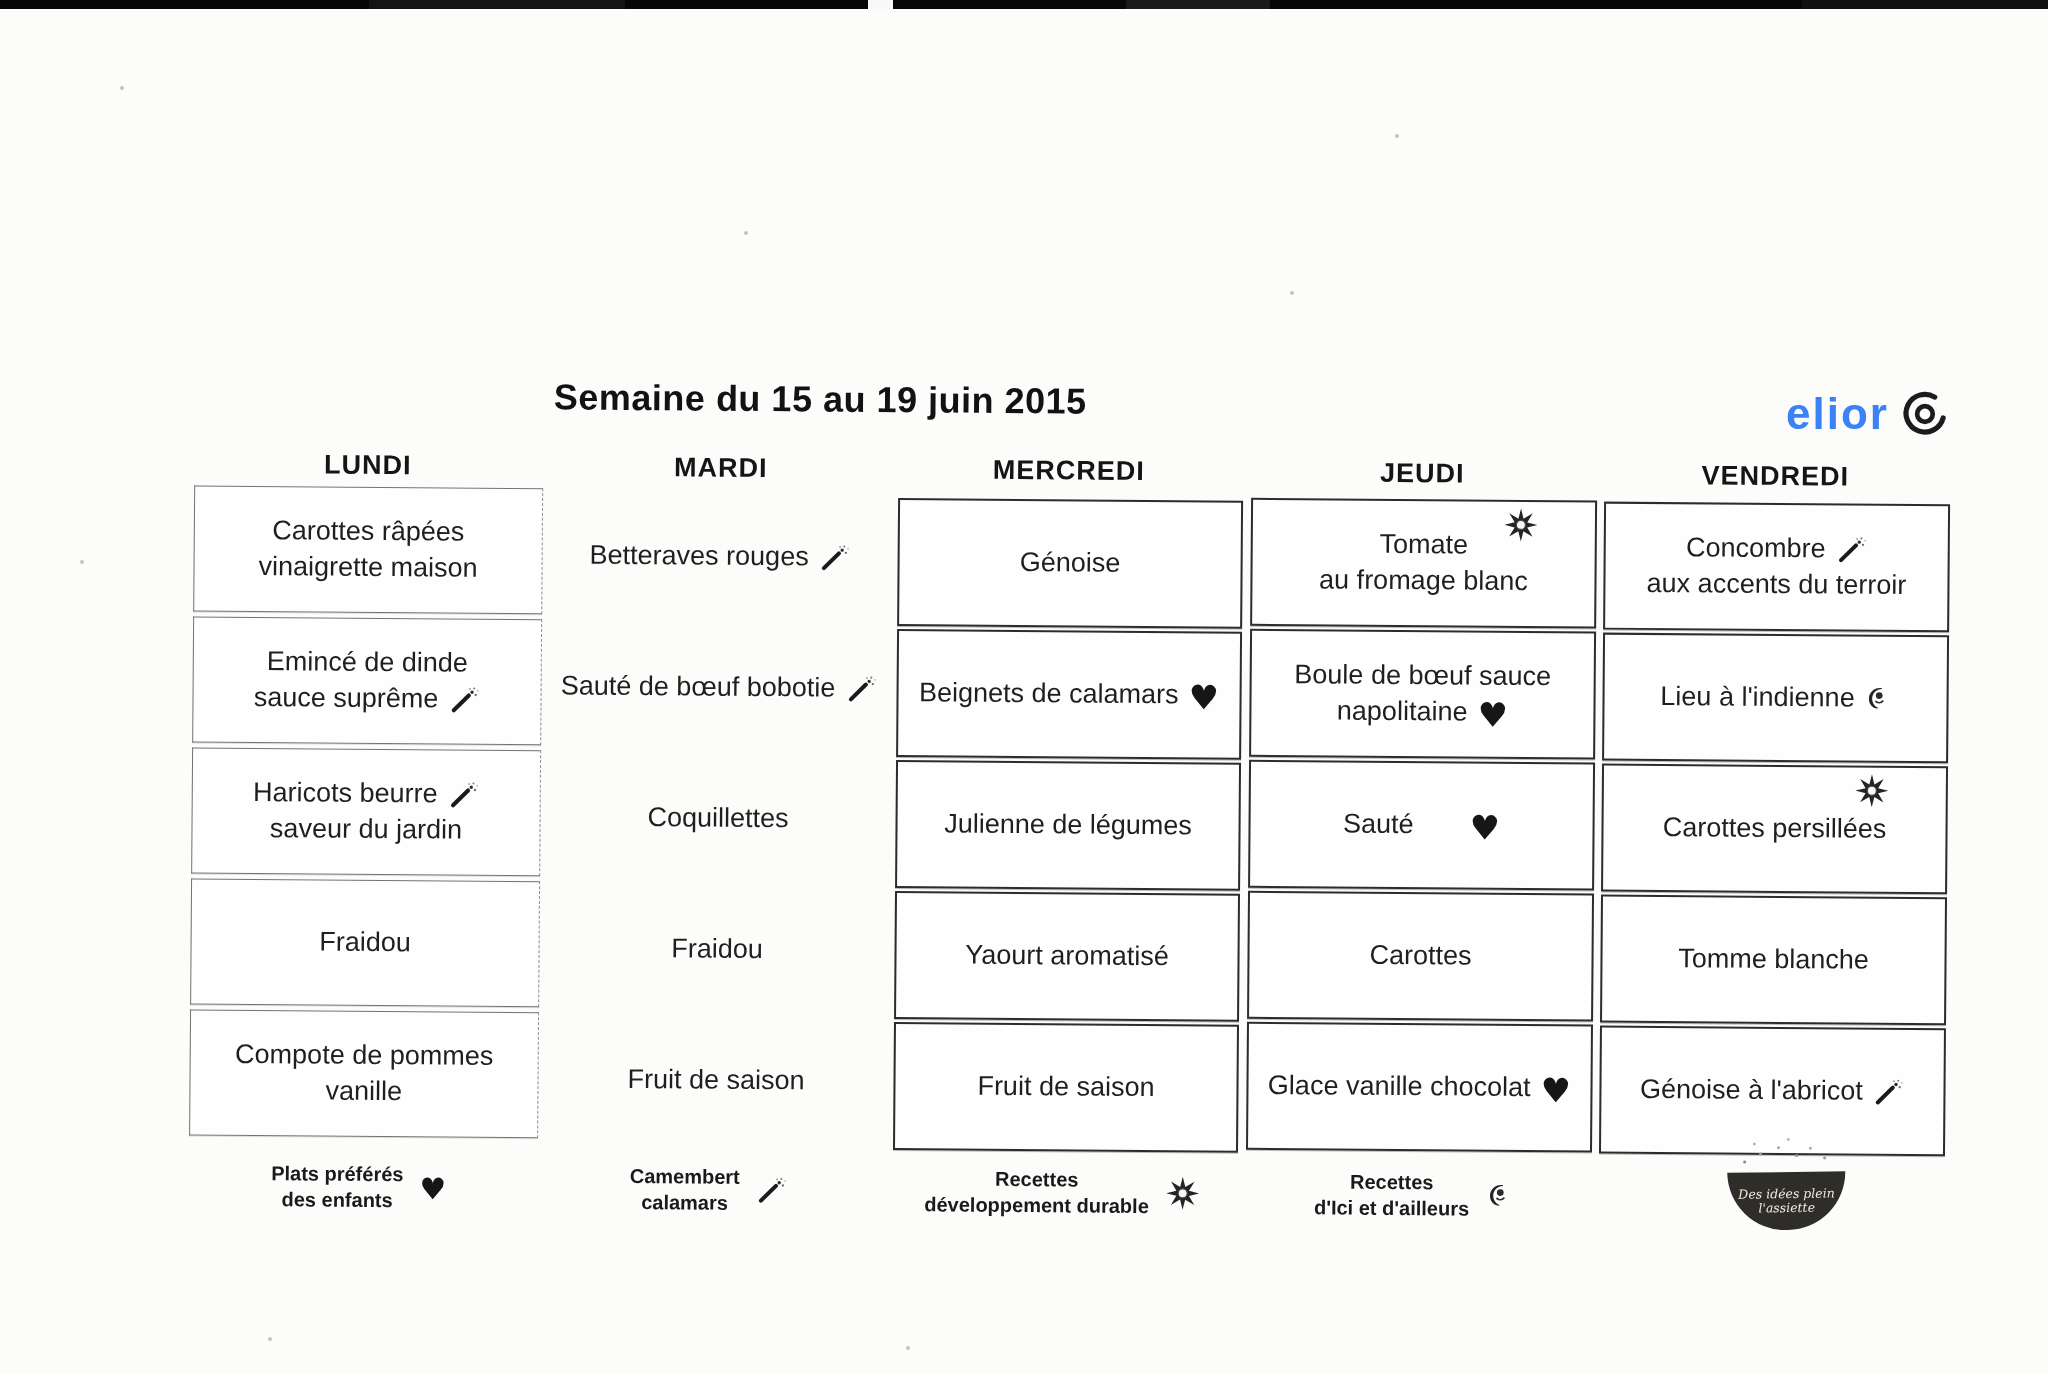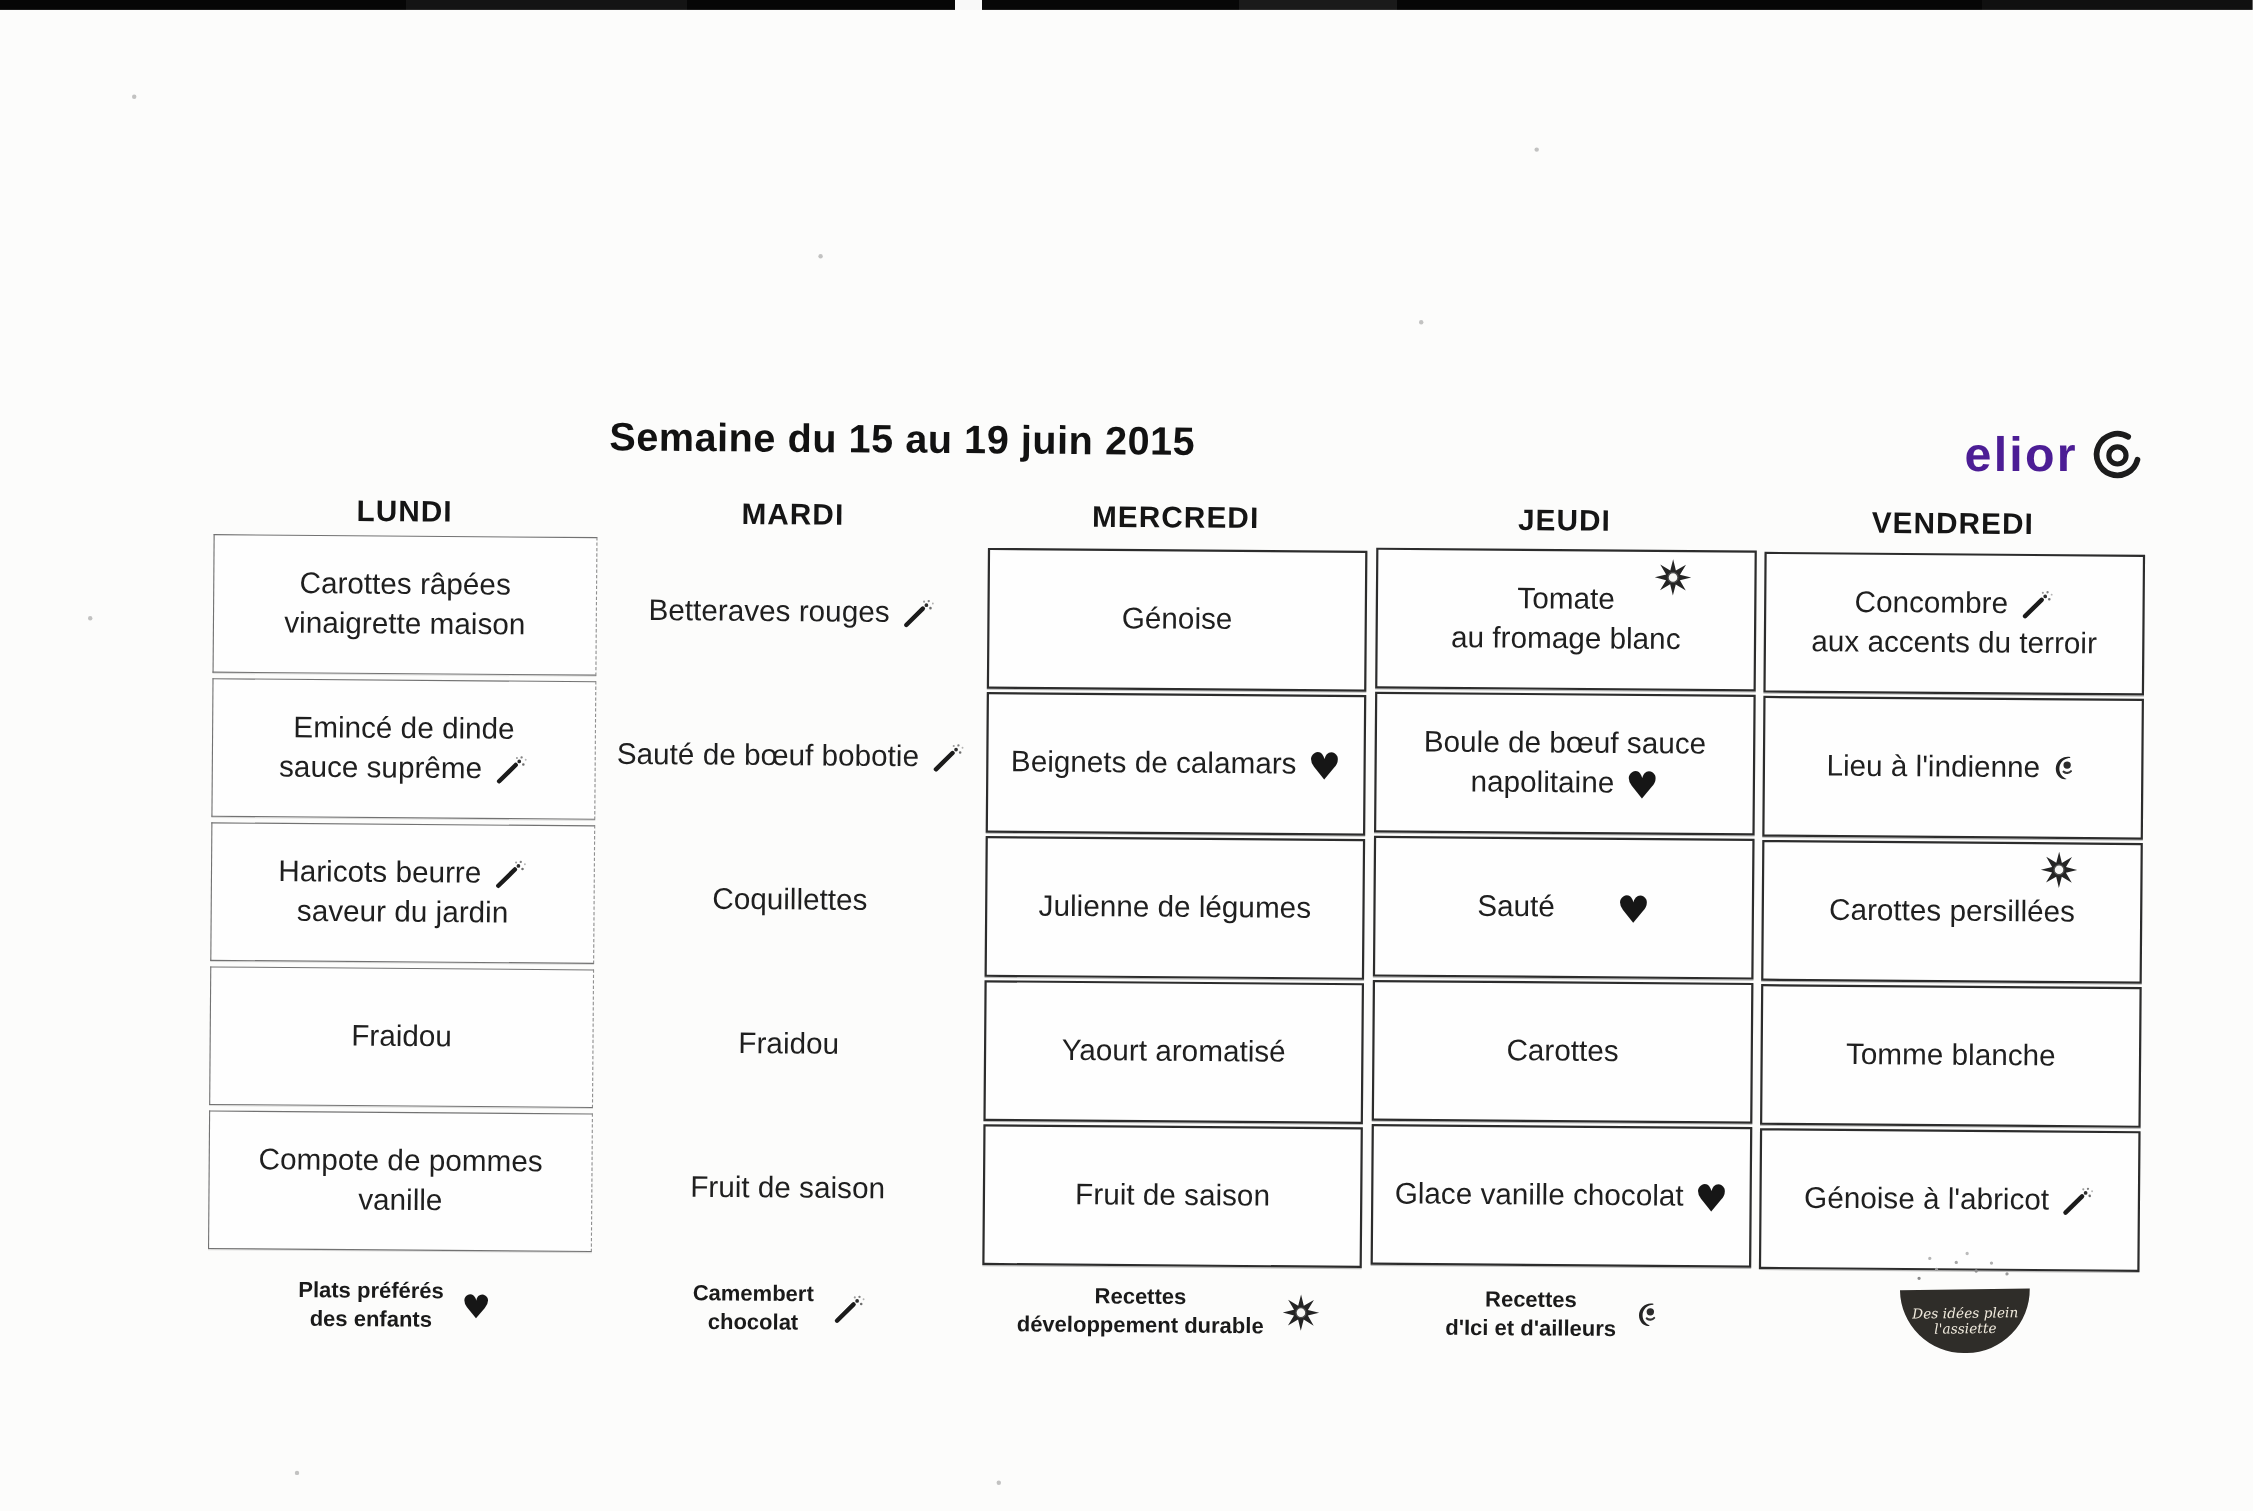--- a/index.html
+++ b/index.html
@@ -15,21 +15,21 @@
       #f8f8f8 42.4% 43.6%, #070707 43.6% 55%, #1a1a1a 55% 62%,
       #060606 62% 88%, #101010 88% 100%);
   }
   #sheet{position:absolute;left:0;top:0;width:2048px;height:1374px;
     transform:rotate(0.45deg);transform-origin:0 0;}
   .page-title{
     position:absolute;left:557px;top:372px;
     font-size:36px;font-weight:bold;letter-spacing:.5px;color:#121212;
   }
   .brand{position:absolute;left:1786px;top:388px;display:flex;align-items:center;gap:8px;}
-  .brand-text{font-size:44px;font-weight:600;letter-spacing:2px;color:#4c1d95;line-height:1;}
+  .brand-text{font-size:44px;font-weight:600;letter-spacing:2px;color:#3b82f6;line-height:1;}
   .day-header{
     position:absolute;text-align:center;font-weight:bold;
     font-size:27px;letter-spacing:1px;color:#151515;
   }
   .cell{
     position:absolute;display:flex;flex-direction:column;
     align-items:center;justify-content:center;text-align:center;
     font-size:27px;line-height:1.32;background:transparent;
   }
   .cell.box{border:2px solid #2c2c2c;background:#fefefe;box-shadow:0 1px 0 rgba(0,0,0,.25);}
@@ -307,21 +307,21 @@
       <div class="legend-item" style="left: 198px; width: 340px; top: 1158px;">
         <div>
           <div>Plats préférés</div>
           <div>des enfants</div>
         </div>
         <span class="icon heart">♥</span>
       </div>
       <div class="legend-item" style="left: 548px; width: 340px; top: 1158px;">
         <div>
           <div>Camembert</div>
-          <div>chocolat</div>
+          <div>calamars</div>
         </div>
         <span class="icon wand">
           <svg width="32" height="32" viewBox="0 0 30 30">
             <line x1="5" y1="25" x2="19" y2="11" stroke="#1b1b1b" stroke-width="3.8" stroke-linecap="round"></line>
             <circle cx="22" cy="8" r="1.6" fill="#2e2e2e"></circle>
             <circle cx="25.5" cy="10.5" r="1.1" fill="#555" opacity=".85"></circle>
             <circle cx="24" cy="4.5" r="1" fill="#555" opacity=".75"></circle>
             <circle cx="20" cy="5" r=".9" fill="#666" opacity=".65"></circle>
             <circle cx="27.5" cy="6.5" r=".8" fill="#777" opacity=".55"></circle>
           </svg>

